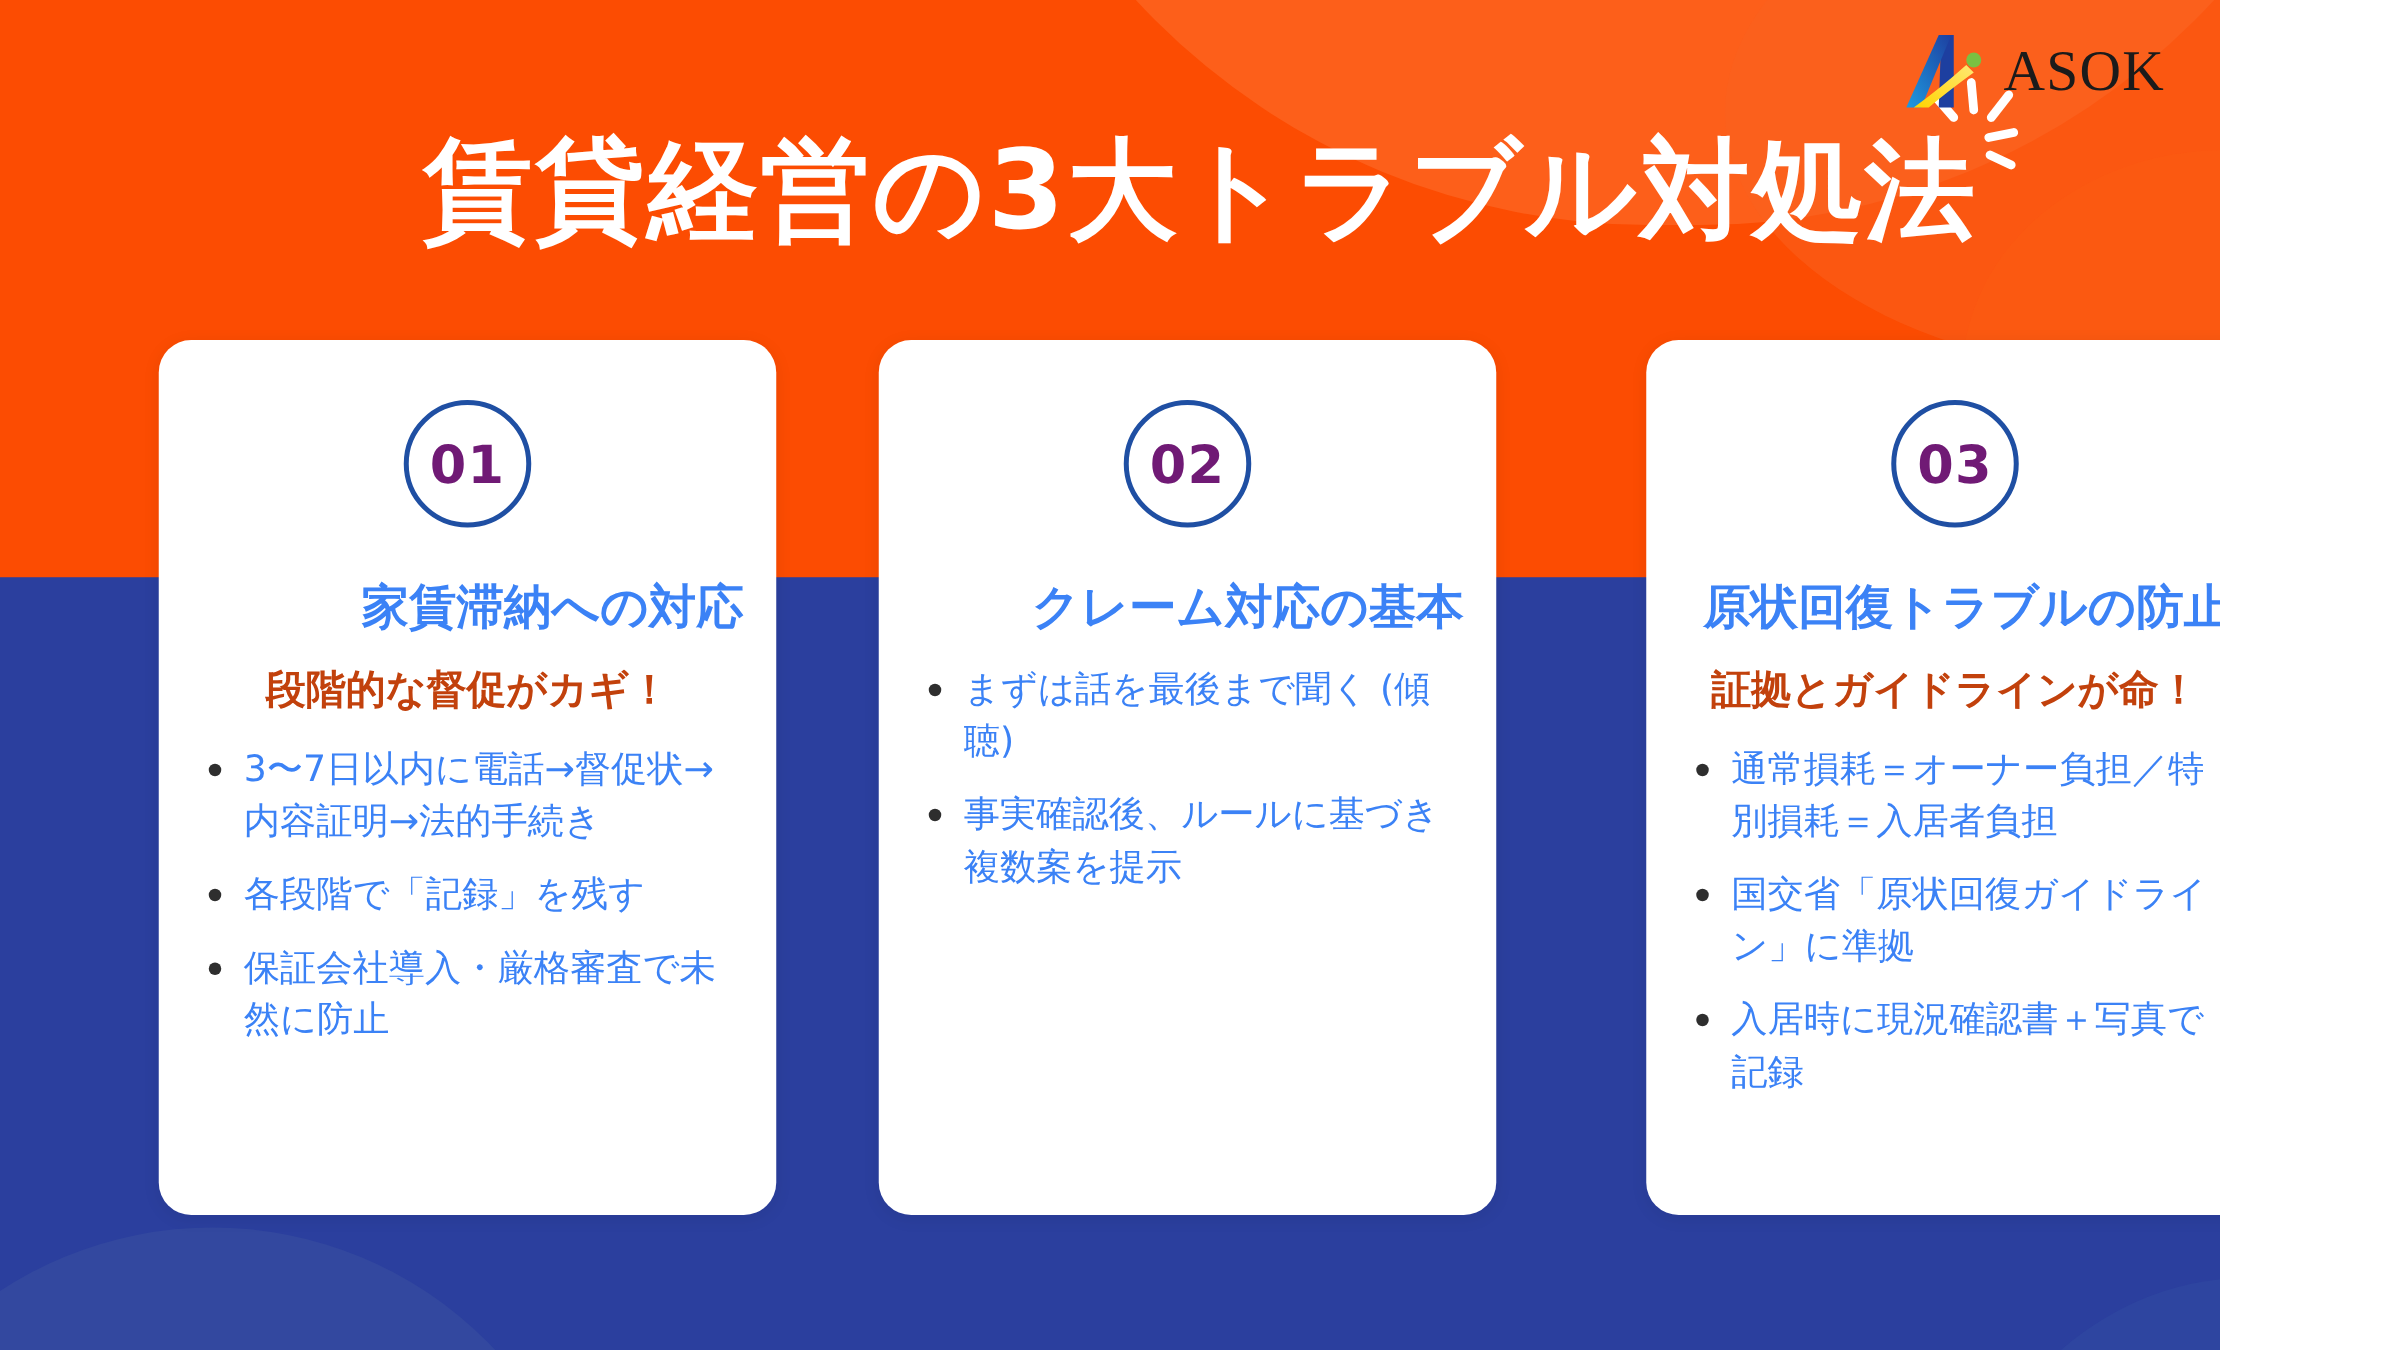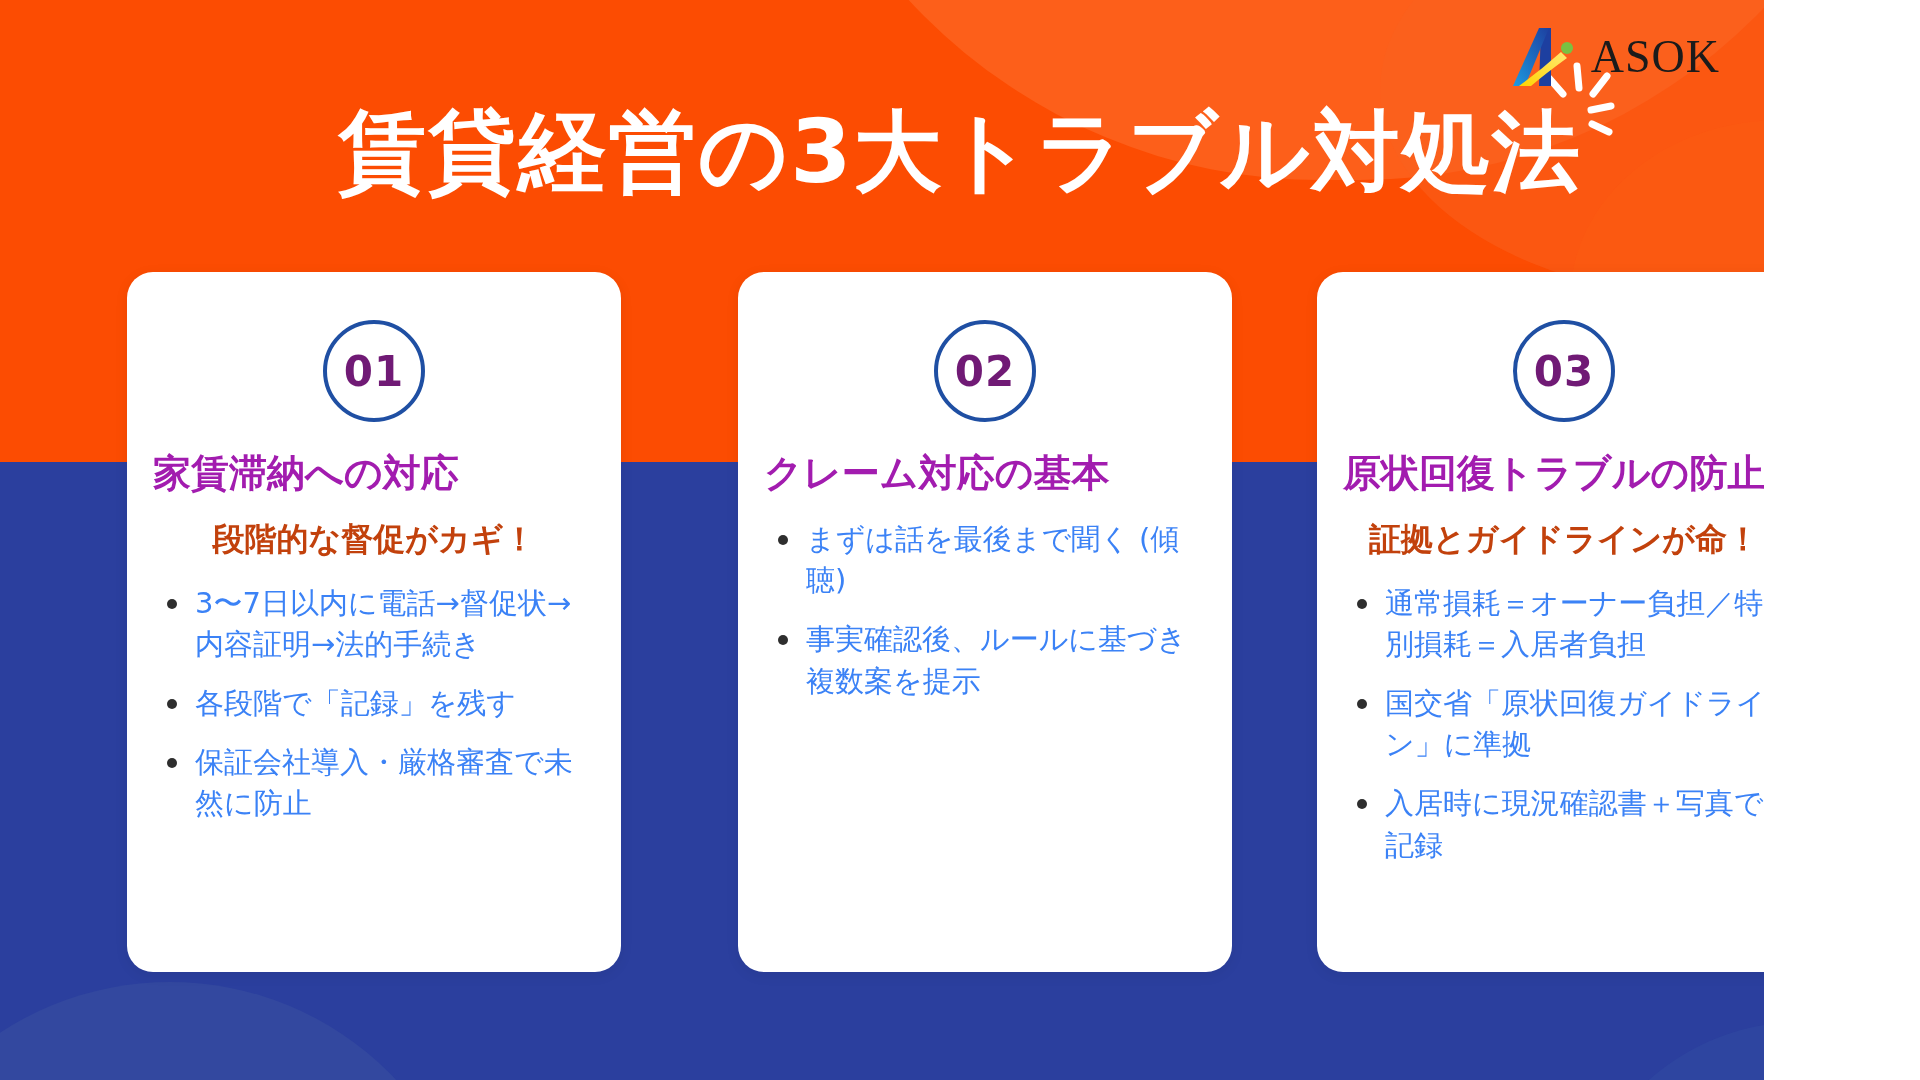--- a/index.html
+++ b/index.html
@@ -10,20 +10,21 @@
     overflow: hidden;
     font-family: "Liberation Sans", "DejaVu Sans", sans-serif;
   }
 
   #slide {
     position: relative;
     width: 1764px;
     height: 1080px;
     background: #2a3f9d;
     overflow: hidden;
+    padding-left: 12px;
   }
 
   
   .band-orange {
     position: absolute;
     left: 0; top: 0;
     width: 1920px;
     height: 462px;
     background: #fc4c02;
   }
@@ -132,42 +133,42 @@
     top: 0;
     width: 494px;
     height: 700px;
     background: #ffffff;
     border-radius: 26px;
     box-sizing: border-box;
     padding: 34px 26px 20px 26px;
     box-shadow: 0 3px 14px rgba(0,0,0,.07);
   }
   .card-1 { left: 127px; }
-  .card-2 { left: 738px; }
+  .card-2 { left: 703px; }
   .card-3 { left: 1317px; }
 
   .num-circle {
     width: 94px; height: 94px;
     margin: 14px auto 0 auto;
     border: 4px solid #1f4fa3;
     border-radius: 50%;
     display: flex;
     align-items: center;
     justify-content: center;
     color: #701a75;
     font-size: 42px;
     font-weight: 800;
     letter-spacing: 1px;
     font-family: "DejaVu Sans", "Liberation Sans", sans-serif;
   }
 
   .card-title {
-    margin-top: 28px;
-    text-align: left;
-    color: #a21caf;
+    margin-top: 40px;
+    text-align: right;
+    color: #3b82f6;
     font-size: 38px;
     font-weight: 800;
     line-height: 1.24;
     font-family: "DejaVu Sans", "Liberation Sans", sans-serif;
   }
 
   .card-sub {
     margin-top: 22px;
     text-align: center;
     color: #c2410c;

